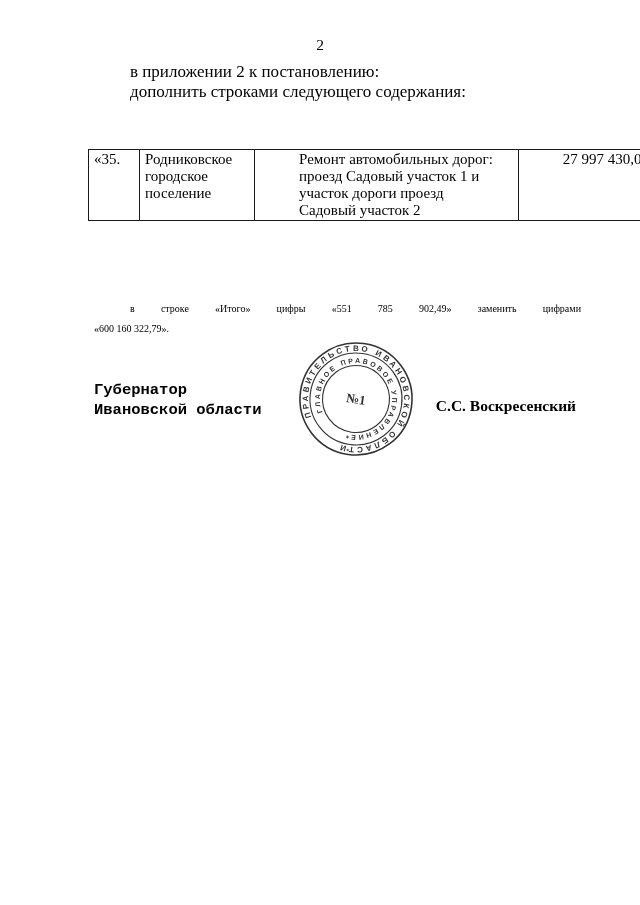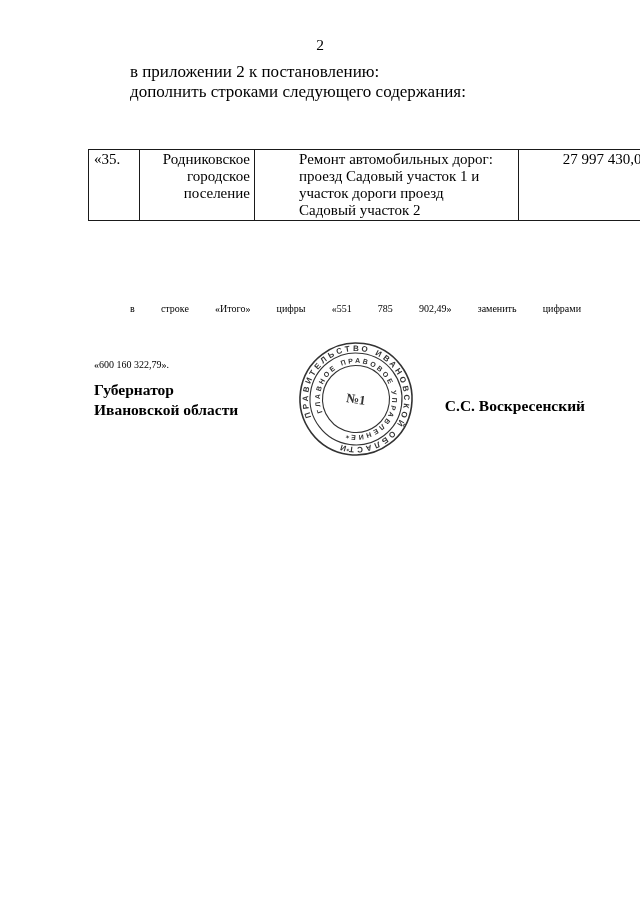--- a/index.html
+++ b/index.html
@@ -25,37 +25,37 @@
     border-collapse:collapse;table-layout:fixed;
     width:486px;font-size:15px;line-height:17px;margin-top:44px;
   }
   .doc-table td{
     border:1.4px solid #1a1a1a;
     vertical-align:top;
     padding:1px 4px 1px 5px;
     overflow:hidden;
   }
   .doc-table .col-num{width:41px;}
-  .doc-table .col-settlement{width:105px;text-align:right;}
+  .doc-table .col-settlement{width:105px;}
   .doc-table .col-desc{width:215px;padding-left:44px;}
   .doc-table .col-amount{width:125px;text-align:right;}
   .row-35{height:68px;}
   .row-36{height:122px;}
   .closing{
     position:absolute;left:94px;top:299px;width:487px;
     font-size:10px;line-height:20px;
   }
   .closing .l1{text-align:justify;text-align-last:justify;text-indent:36px;}
-  .closing .l2{text-align:left;margin-top:36px;}
+  .closing .l2{text-align:left;}
   .sig-title{
     position:absolute;left:94px;top:380px;
-    font-size:15.5px;line-height:20px;font-weight:bold;
+    font-size:15.5px;line-height:20px;font-weight:bold;font-family:Liberation Mono, monospace;
   }
   .sig-name{
-    position:absolute;right:55px;top:397px;
+    position:absolute;right:64px;top:397px;
     font-size:15.5px;font-weight:bold;
   }
   .stamp{
     position:absolute;left:296px;top:339px;
     width:120px;height:120px;
   }
   .stamp text{
     font-family:"Liberation Sans","DejaVu Sans",sans-serif;
     fill:#333;
   }

